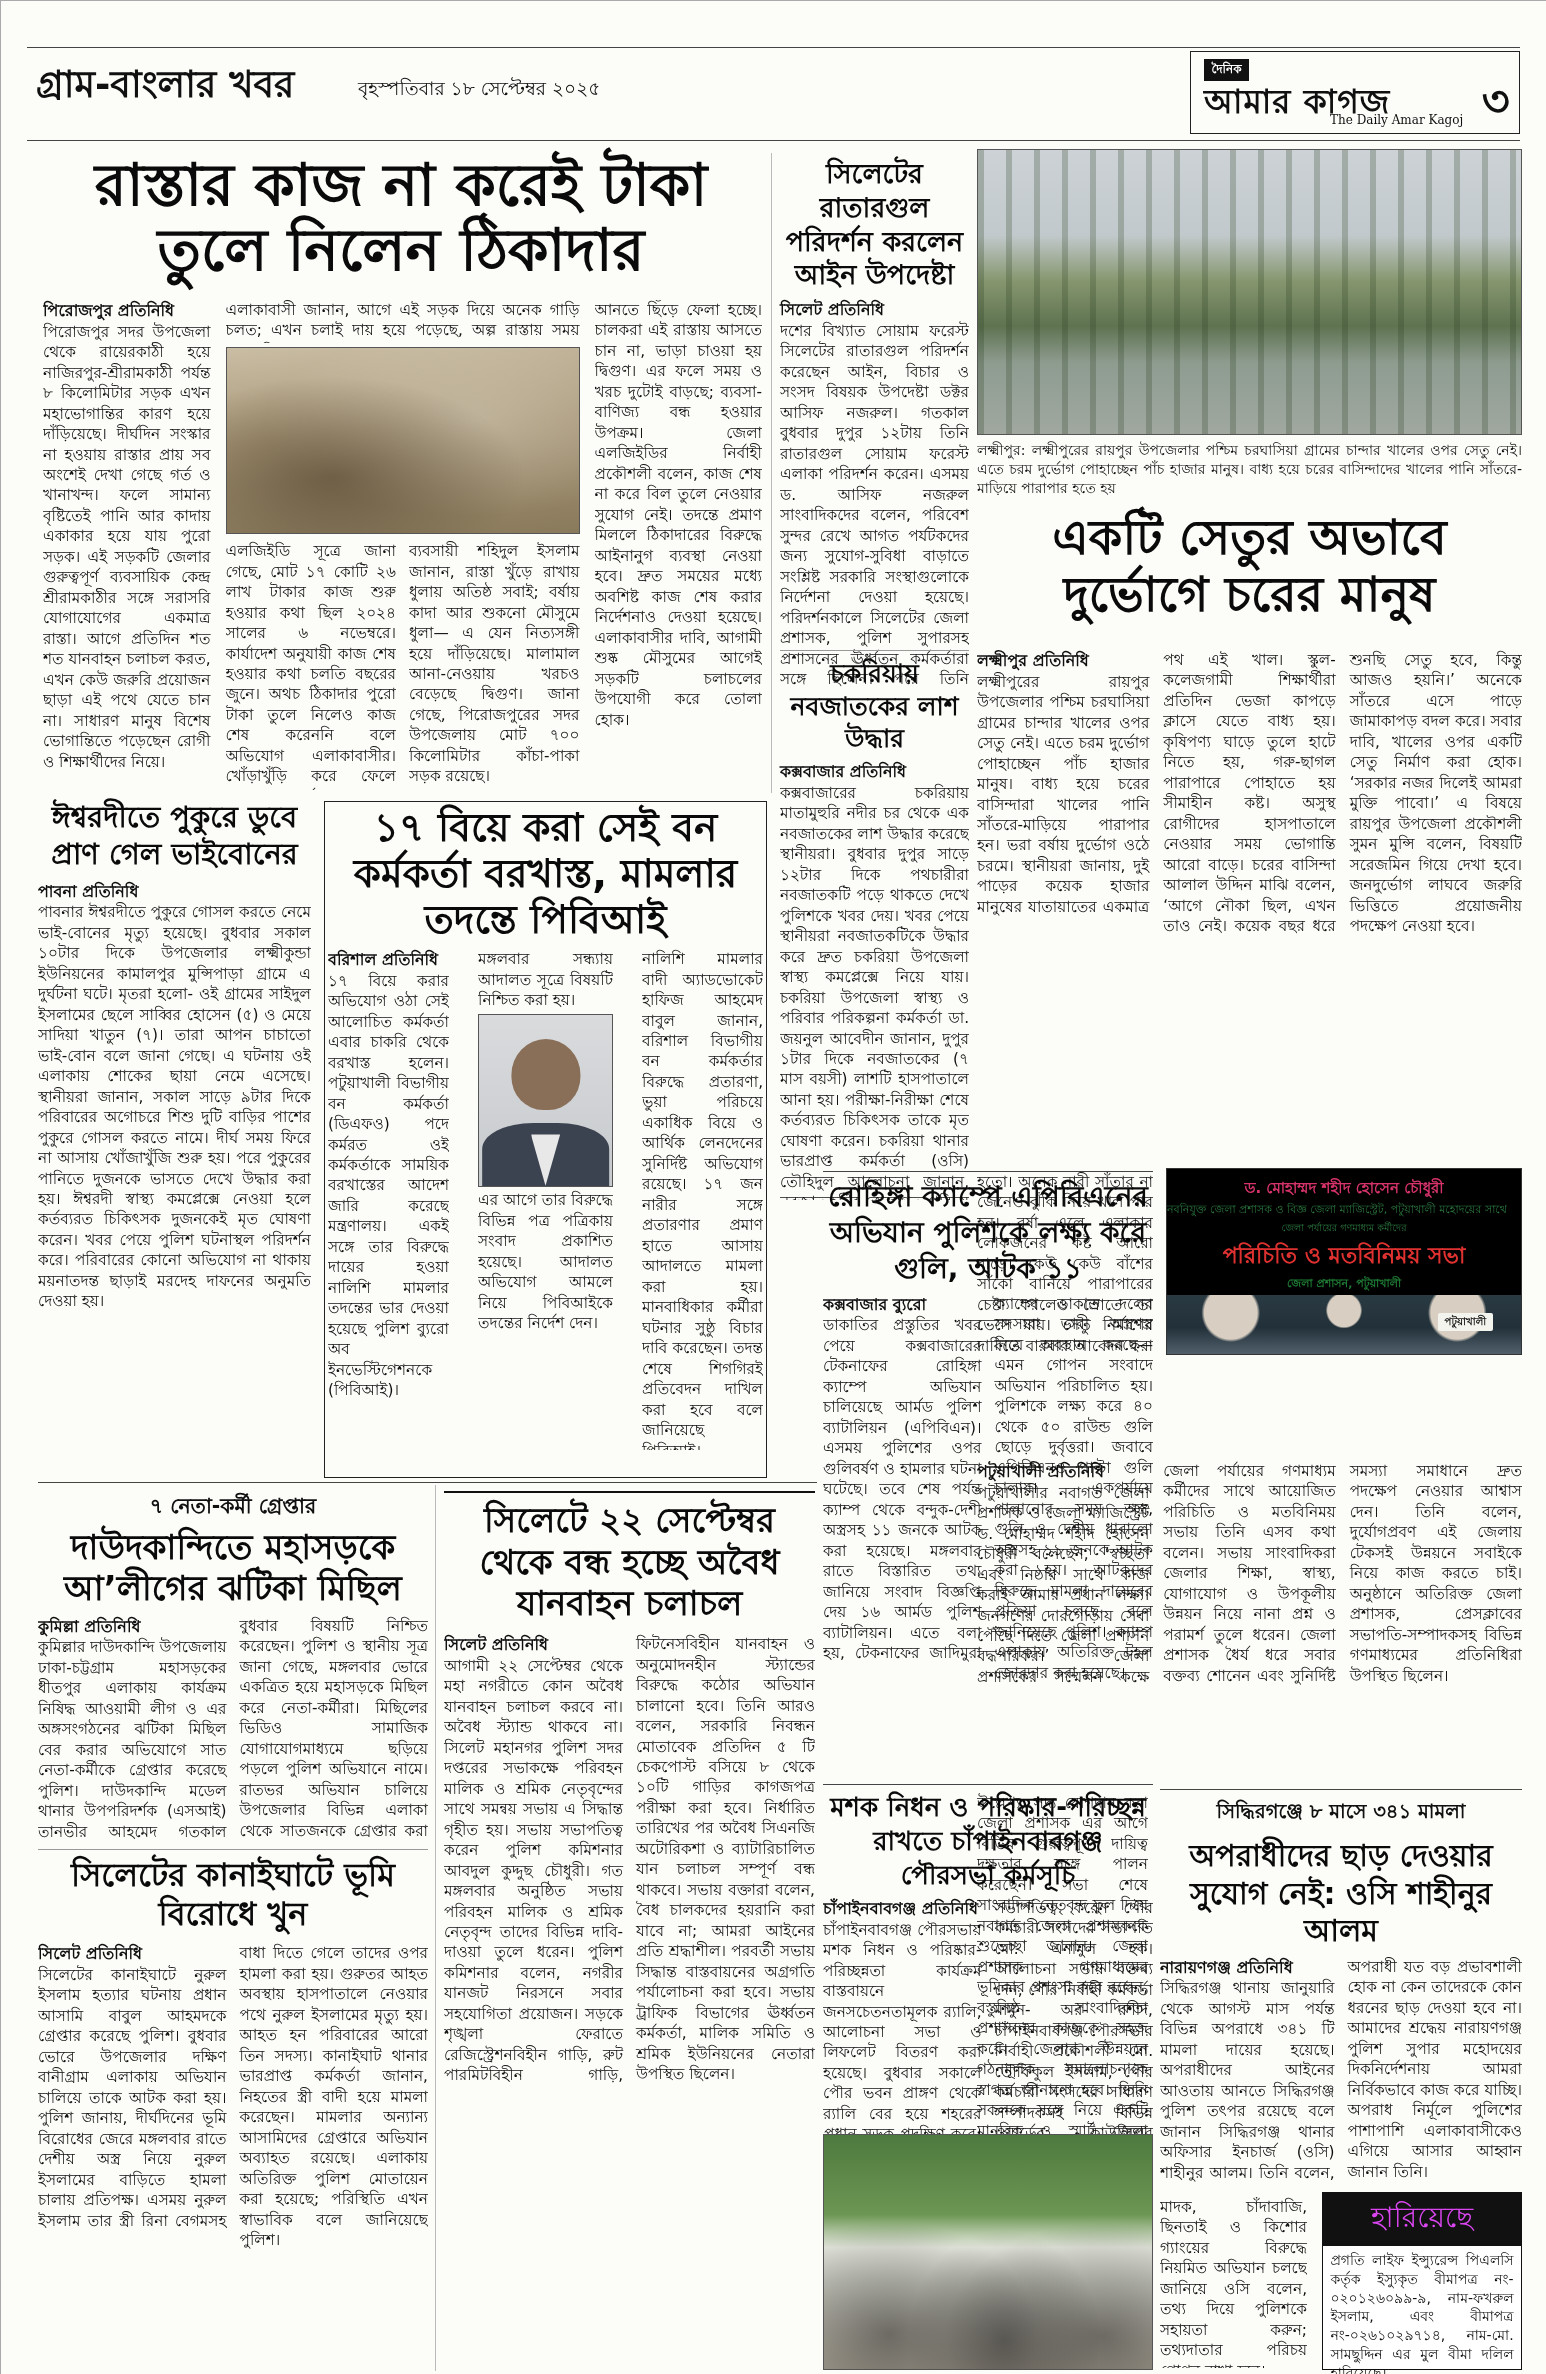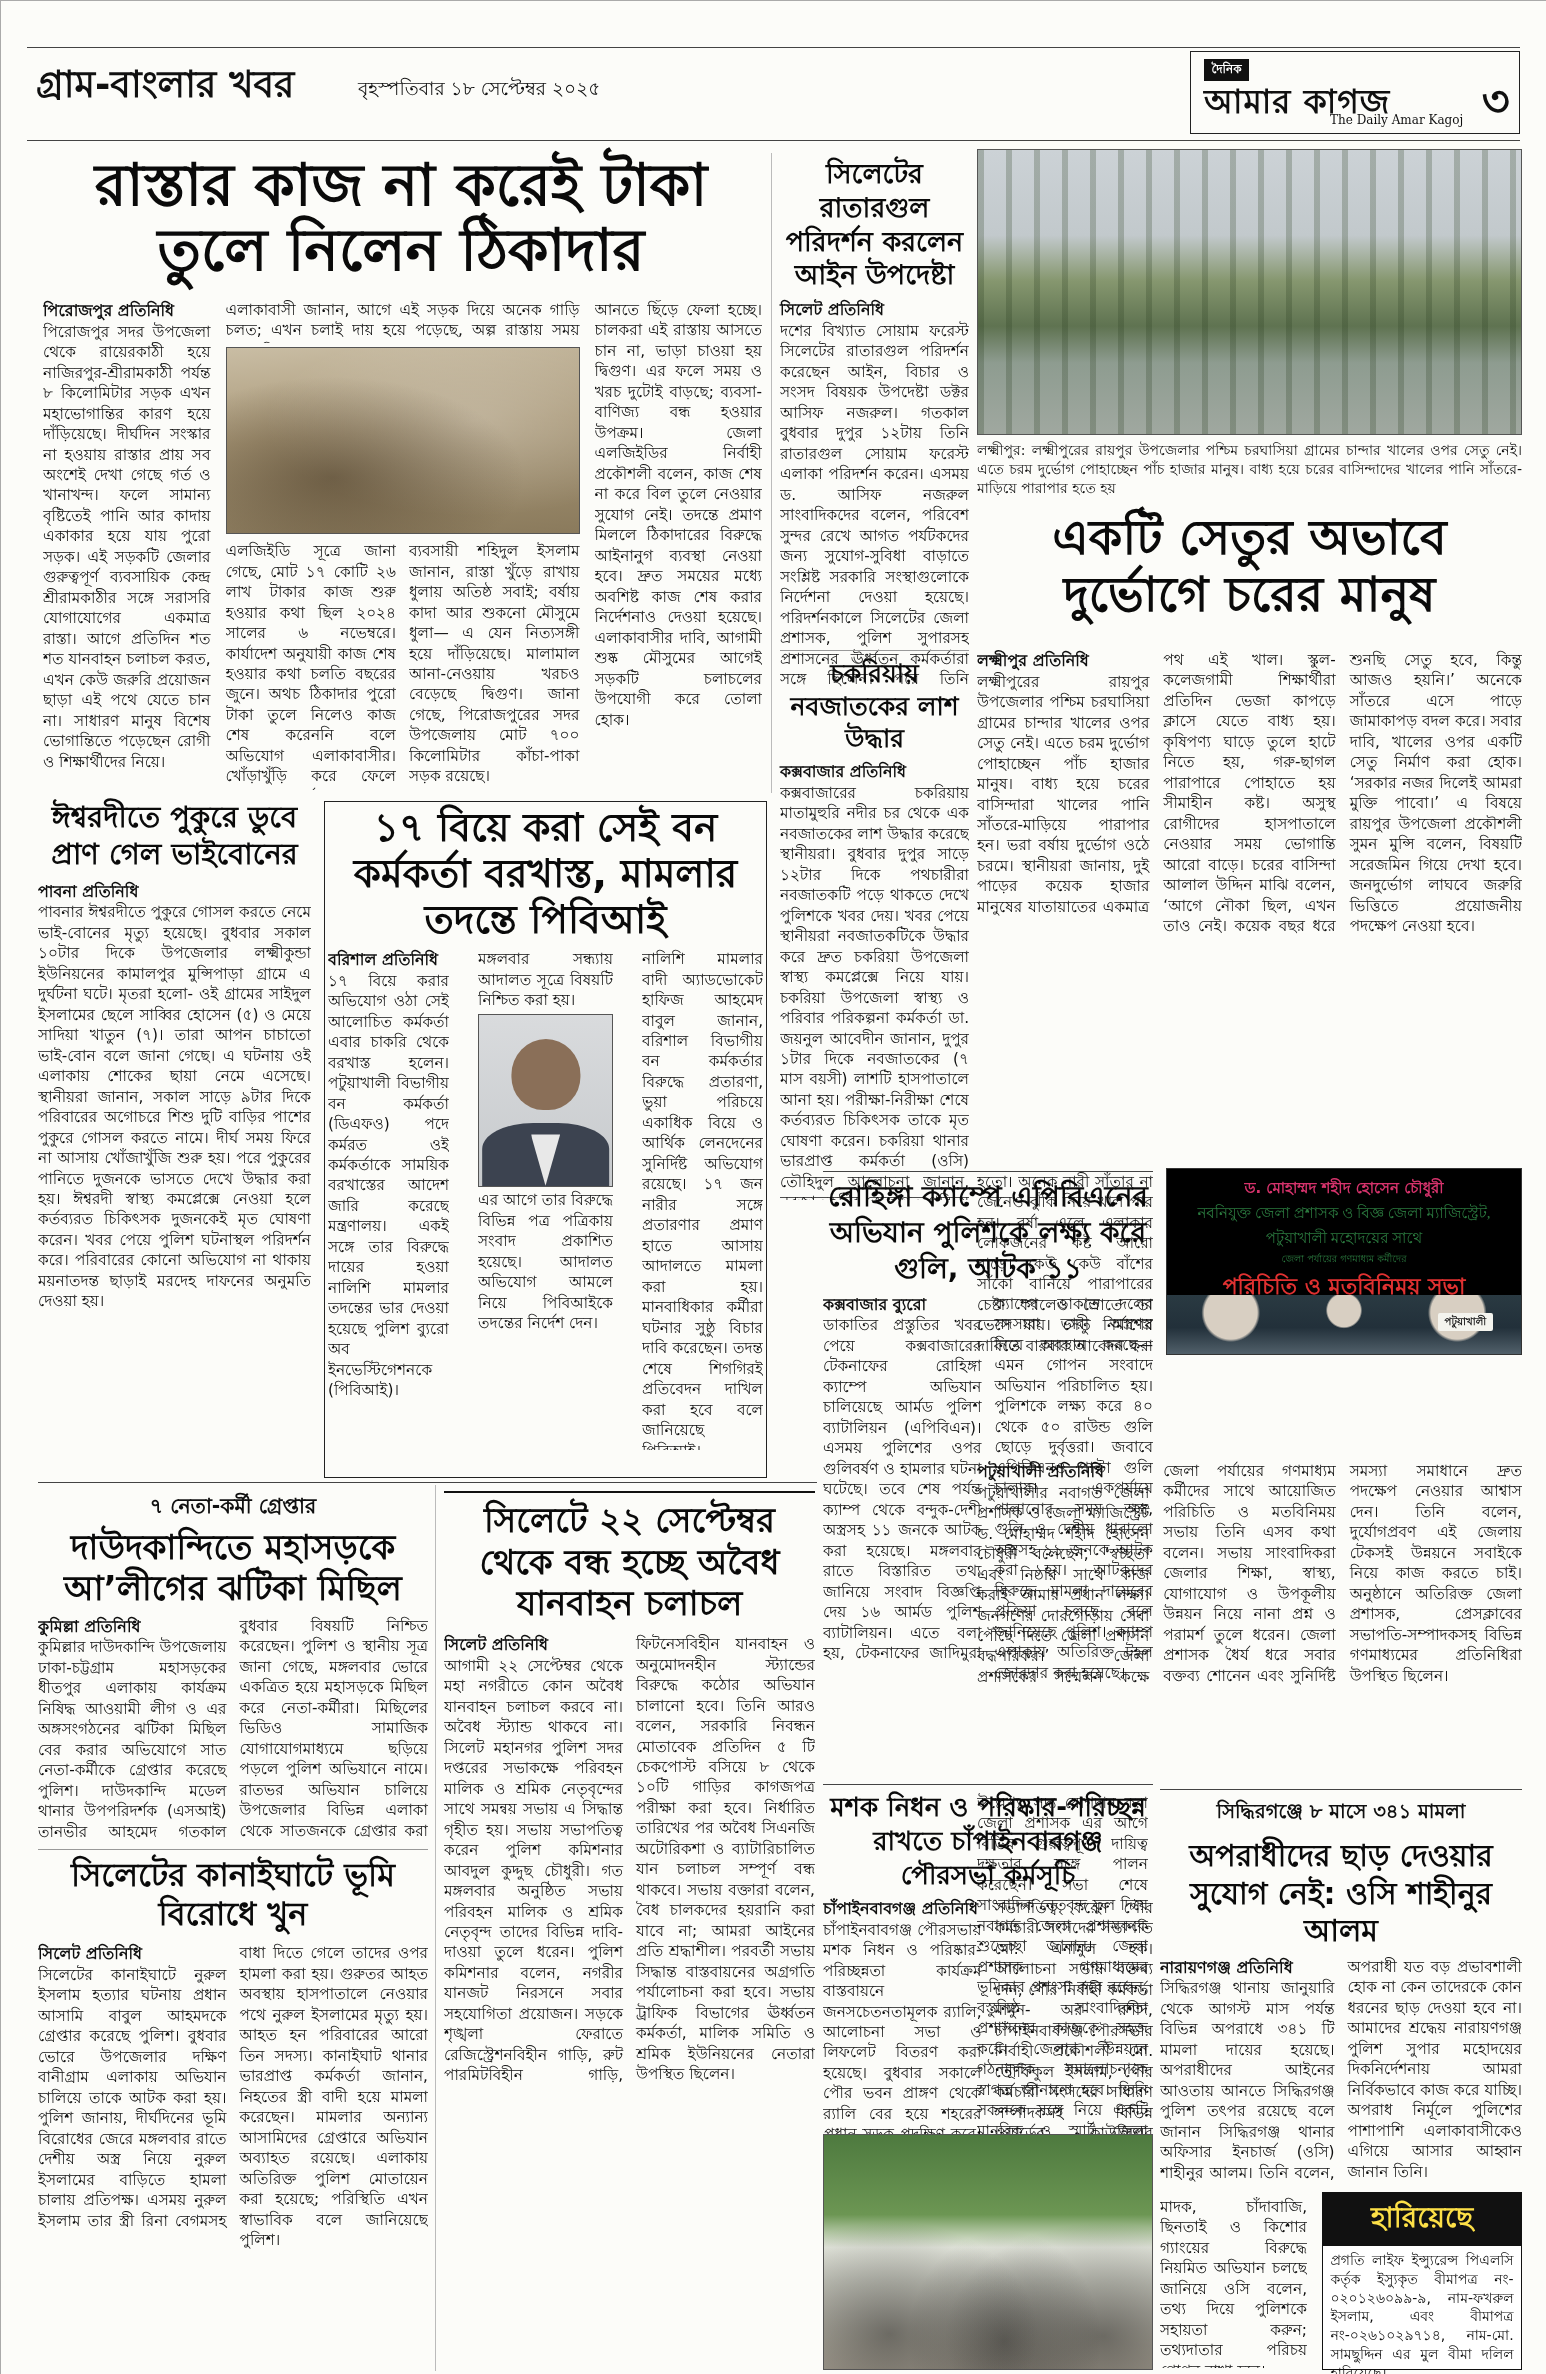--- a/index.html
+++ b/index.html
@@ -96,21 +96,21 @@
   <div class="abs body-text" style="left:976px;top:440px;width:545px;font-size:14px;font-style:normal;height:59px;">লক্ষ্মীপুর: লক্ষ্মীপুরের রায়পুর উপজেলার পশ্চিম চরঘাসিয়া গ্রামের চান্দার খালের ওপর সেতু নেই। এতে চরম দুর্ভোগ পোহাচ্ছেন পাঁচ হাজার মানুষ। বাধ্য হয়ে চরের বাসিন্দাদের খালের পানি সাঁতরে-মাড়িয়ে পারাপার হতে হয়</div>
   <div class="abs headline" style="left:976px;top:508px;width:545px;font-size:48px;line-height:1.18;">একটি সেতুর অভাবে দুর্ভোগে চরের মানুষ</div>
   <div class="abs body-text cols3" style="left:976px;top:649px;width:545px;height:512px;">
     <span class="byline">লক্ষ্মীপুর প্রতিনিধি</span><br>
     <span>লক্ষ্মীপুরের রায়পুর উপজেলার পশ্চিম চরঘাসিয়া গ্রামের চান্দার খালের ওপর সেতু নেই। এতে চরম দুর্ভোগ পোহাচ্ছেন পাঁচ হাজার মানুষ। বাধ্য হয়ে চরের বাসিন্দারা খালের পানি সাঁতরে-মাড়িয়ে পারাপার হন। ভরা বর্ষায় দুর্ভোগ ওঠে চরমে। স্থানীয়রা জানায়, দুই পাড়ের কয়েক হাজার মানুষের যাতায়াতের একমাত্র পথ এই খাল। স্কুল-কলেজগামী শিক্ষার্থীরা প্রতিদিন ভেজা কাপড়ে ক্লাসে যেতে বাধ্য হয়। কৃষিপণ্য ঘাড়ে তুলে হাটে নিতে হয়, গরু-ছাগল পারাপারে পোহাতে হয় সীমাহীন কষ্ট। অসুস্থ রোগীদের হাসপাতালে নেওয়ার সময় ভোগান্তি আরো বাড়ে। চরের বাসিন্দা আলাল উদ্দিন মাঝি বলেন, ‘আগে নৌকা ছিল, এখন তাও নেই। কয়েক বছর ধরে শুনছি সেতু হবে, কিন্তু আজও হয়নি।’ অনেকে সাঁতরে এসে পাড়ে জামাকাপড় বদল করে। সবার দাবি, খালের ওপর একটি সেতু নির্মাণ করা হোক। ‘সরকার নজর দিলেই আমরা মুক্তি পাবো।’ এ বিষয়ে রায়পুর উপজেলা প্রকৌশলী সুমন মুন্সি বলেন, বিষয়টি সরেজমিন গিয়ে দেখা হবে। জনদুর্ভোগ লাঘবে জরুরি ভিত্তিতে প্রয়োজনীয় পদক্ষেপ নেওয়া হবে।</span>
   </div>
   <div class="abs body-text" style="left:976px;top:1171px;width:176px;height:184px;">হতো। অনেক নারী সাঁতার না জেনেও ঝুঁকি নিয়ে খাল পার হন। বর্ষা এলে এলাকার লোকজনের কষ্ট আরো বাড়ে। কেউ কেউ বাঁশের সাঁকো বানিয়ে পারাপারের চেষ্টা করলেও স্রোতে তা ভেসে যায়। সেতু নির্মাণের দাবিতে বারবার আবেদন করা হলেও কাজ হয়নি বলে অভিযোগ স্থানীয়দের।</div>
 
   <div class="abs" style="left:1165px;top:1167px;width:356px;height:187px;border:0.9px solid #333;box-sizing:border-box;background:#000000;">
     <div style="text-align:center;padding-top:6.5px;font-size:15px;font-weight:700;color:#d6336c;">ড. মোহাম্মদ শহীদ হোসেন চৌধুরী</div>
-    <div style="text-align:center;font-size:15px;color:#2b7a3f;font-family:Liberation Serif, serif;">নবনিযুক্ত জেলা প্রশাসক ও বিজ্ঞ জেলা ম্যাজিস্ট্রেট, পটুয়াখালী মহোদয়ের সাথে</div>
+    <div style="font-size:11px;color:#2b7a3f;">নবনিযুক্ত জেলা প্রশাসক ও বিজ্ঞ জেলা ম্যাজিস্ট্রেট, পটুয়াখালী মহোদয়ের সাথে</div>
     <div style="text-align:center;font-size:9.7px;color:#2b7a3f;">জেলা পর্যায়ের গণমাধ্যম কর্মীদের</div>
     <div style="text-align:center;font-size:22px;font-weight:700;color:#e03131;margin-top:1.9px;">পরিচিতি ও মতবিনিময় সভা</div>
     <div style="text-align:center;font-size:11px;font-weight:700;color:#1e7a34;">জেলা প্রশাসন, পটুয়াখালী</div>
     <div class="meeting-strip" style="position:absolute;left:0;bottom:0;width:100%;height:59px;">
       <span class="nameplate">পটুয়াখালী</span>
     </div>
   </div>
 
   <div class="abs body-text cols3" style="left:976px;top:1460px;width:545px;height:323px;">
     <span class="byline">পটুয়াখালী প্রতিনিধি</span><br>
@@ -123,21 +123,21 @@
     <div class="kicker" style="font-size:19.5px;">সিদ্ধিরগঞ্জে ৮ মাসে ৩৪১ মামলা</div>
     <div class="headline" style="font-size:30px;line-height:1.25;margin-top:8px;">অপরাধীদের ছাড় দেওয়ার সুযোগ নেই: ওসি শাহীনুর আলম</div>
     <div class="body-text cols2" style="height:260px;margin-top:7.4px;">
       <span class="byline">নারায়ণগঞ্জ প্রতিনিধি</span><br>
       <span>সিদ্ধিরগঞ্জ থানায় জানুয়ারি থেকে আগস্ট মাস পর্যন্ত বিভিন্ন অপরাধে ৩৪১ টি মামলা দায়ের হয়েছে। অপরাধীদের আইনের আওতায় আনতে সিদ্ধিরগঞ্জ পুলিশ তৎপর রয়েছে বলে জানান সিদ্ধিরগঞ্জ থানার অফিসার ইনচার্জ (ওসি) শাহীনুর আলম। তিনি বলেন, অপরাধী যত বড় প্রভাবশালী হোক না কেন তাদেরকে কোন ধরনের ছাড় দেওয়া হবে না। আমাদের শ্রদ্ধেয় নারায়ণগঞ্জ পুলিশ সুপার মহোদয়ের দিকনির্দেশনায় আমরা নির্বিকভাবে কাজ করে যাচ্ছি। অপরাধ নির্মূলে পুলিশের পাশাপাশি এলাকাবাসীকেও এগিয়ে আসার আহ্বান জানান তিনি।</span>
     </div>
   </div>
   <div class="abs body-text" style="left:1159px;top:2196px;width:147px;height:171px;">মাদক, চাঁদাবাজি, ছিনতাই ও কিশোর গ্যাংয়ের বিরুদ্ধে নিয়মিত অভিযান চলছে জানিয়ে ওসি বলেন, তথ্য দিয়ে পুলিশকে সহায়তা করুন; তথ্যদাতার পরিচয় গোপন রাখা হবে।</div>
 
   <div class="abs" style="left:1321px;top:2191px;width:200px;height:178px;border:1.9px solid #111;box-sizing:border-box;background:#fff;">
-    <div style="background:#111;color:#fde047;text-align:center;font-size:28px;font-weight:700;padding:2.8px 0;">হারিয়েছে</div>
+    <div style="background:#111;color:#d946ef;text-align:center;font-size:28px;font-weight:400;padding:2.8px 0;">হারিয়েছে</div>
     <div class="body-text" style="font-size:14px;padding:5.6px 7.4px;">প্রগতি লাইফ ইন্স্যুরেন্স পিএলসি কর্তৃক ইস্যুকৃত বীমাপত্র নং- ০২০১২৬০৯৯-৯, নাম-ফখরুল ইসলাম, এবং বীমাপত্র নং-০২৬১০২৯৭১৪, নাম-মো. সামছুদ্দিন এর মুল বীমা দলিল হারিয়েছে।</div>
   </div>
 
   <div class="hr" style="left:822px;top:1170px;width:330px;"></div>
   <div class="abs" style="left:822px;top:1178px;width:330px;">
     <div class="headline" style="font-size:28px;line-height:1.28;">রোহিঙ্গা ক্যাম্পে এপিবিএনের অভিযান পুলিশকে লক্ষ্য করে গুলি, আটক ১১</div>
     <div class="body-text cols2" style="height:501px;margin-top:7.4px;">
       <span class="byline">কক্সবাজার ব্যুরো</span><br>
       <span>ডাকাতির প্রস্তুতির খবর পেয়ে কক্সবাজারের টেকনাফের রোহিঙ্গা ক্যাম্পে অভিযান চালিয়েছে আর্মড পুলিশ ব্যাটালিয়ন (এপিবিএন)। এসময় পুলিশের ওপর গুলিবর্ষণ ও হামলার ঘটনা ঘটেছে। তবে শেষ পর্যন্ত ক্যাম্প থেকে বন্দুক-দেশী অস্ত্রসহ ১১ জনকে আটক করা হয়েছে। মঙ্গলবার রাতে বিস্তারিত তথ্য জানিয়ে সংবাদ বিজ্ঞপ্তি দেয় ১৬ আর্মড পুলিশ ব্যাটালিয়ন। এতে বলা হয়, টেকনাফের জাদিমুরা ক্যাম্পে ডাকাত দলের সদস্যরা ভারী অস্ত্রশস্ত্র নিয়ে অবস্থান করছে— এমন গোপন সংবাদে অভিযান পরিচালিত হয়। পুলিশকে লক্ষ্য করে ৪০ থেকে ৫০ রাউন্ড গুলি ছোড়ে দুর্বৃত্তরা। জবাবে এপিবিএনও পাল্টা গুলি চালায়। একপর্যায়ে পালানোর সময় অস্ত্র, গুলি ও দেশীয় ধারালো অস্ত্রসহ ১১ জনকে আটক করা হয়। আটকদের বিরুদ্ধে মামলা দায়েরের প্রক্রিয়া চলছে বলে জানিয়েছে পুলিশ। ক্যাম্প এলাকায় অতিরিক্ত টহল জোরদার করা হয়েছে।</span>
     </div>

